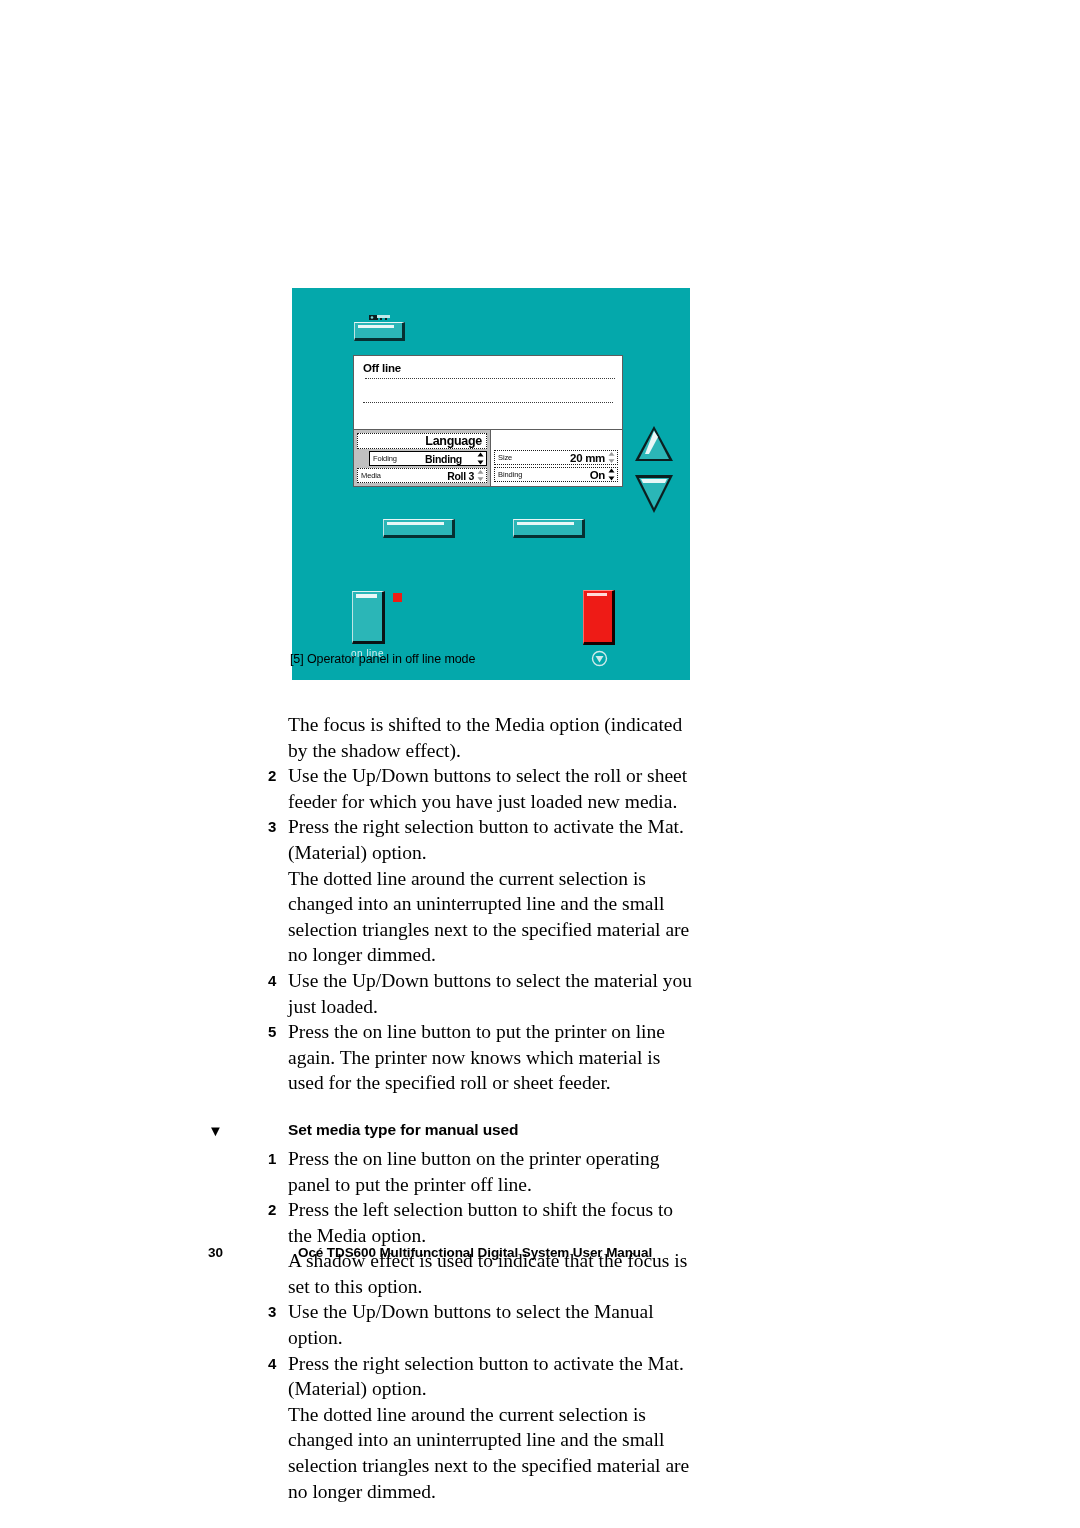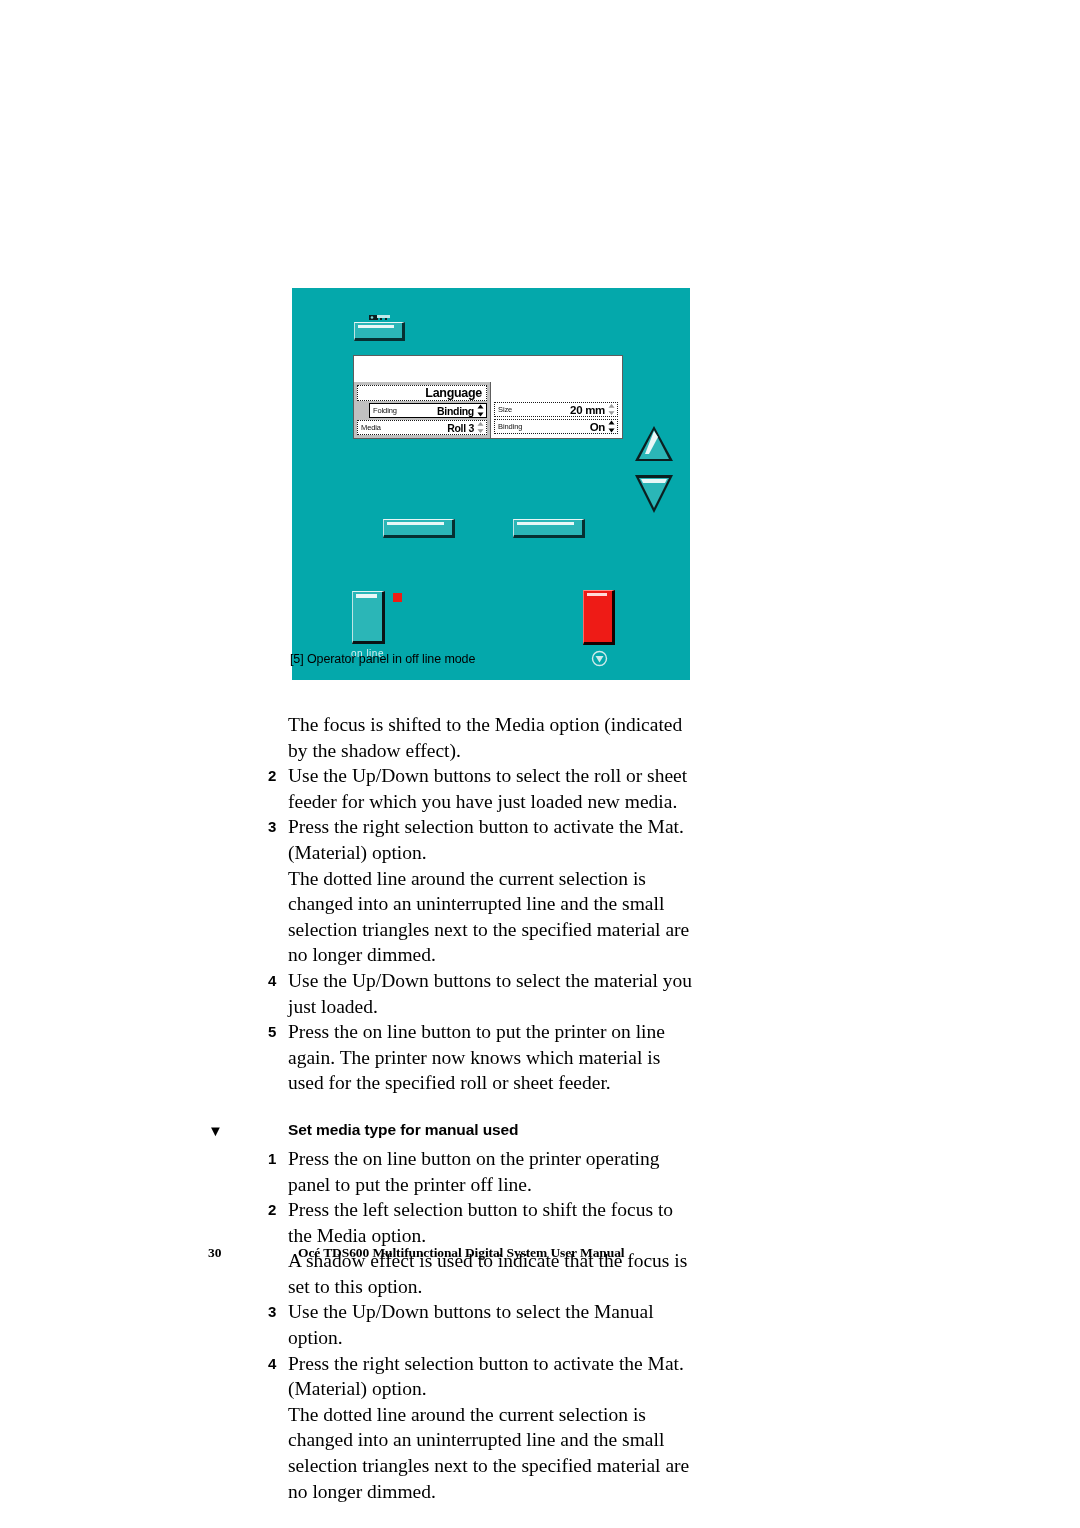--- a/index.html
+++ b/index.html
@@ -91,21 +91,20 @@
     height: 0;
     border-top: 1px dotted #3a3a3a;
   }
   #dotrule-1 { left: 11px; right: 7px; top: 22px; }
   #dotrule-2 { left: 9px;  right: 9px; top: 46px; }
 
   #settings {
     display: flex;
     background: #1d4ed8;
     box-sizing: border-box;
-    margin-top: 26px;
   }
   #settings-left {
     width: 136px;
     background: #c0c0c0;
     padding: 3px 3px 3px 3px;
     box-sizing: border-box;
   }
   #settings-right {
     flex: 1;
     background: #ffffff;
@@ -150,21 +149,21 @@
     width: 7px;
     height: 13px;
     flex: 0 0 7px;
   }
 
   
   #f-language { height: 16px; justify-content: flex-end; padding-right: 4px; }
   #f-language .f-value { font-size: 12.5px; }
 
   
-  #f-folding { margin-left: 12px; }
+  #f-folding { margin-left: 12px; gap: 12px; }
 
   
   #arrows {
     position: absolute;
     left: 634px;
     top: 423px;
     width: 42px;
     height: 100px;
   }
 
@@ -293,21 +292,21 @@
 
   .gap { height: 7px; }
 
   
   #footer {
     position: absolute;
     left: 0;
     top: 1245px;
     width: 1080px;
     height: 20px;
-    font-family: Liberation Serif, serif;
+    font-family: Liberation Sans, sans-serif;
     font-weight: bold;
     font-size: 13.5px;
     letter-spacing: -0.1px;
   }
   #page-number {
     position: absolute;
     left: 208px;
     top: 0;
   }
   #footer-title {
@@ -326,20 +325,25 @@
   <rect x="0" y="2" width="9" height="5" fill="#0b1f20"></rect>
   <circle cx="3" cy="4.5" r="1.3" fill="#7fd8d8"></circle>
   <rect x="8" y="2" width="13" height="3" fill="#bfe8e8"></rect>
   <rect x="11" y="5" width="2" height="2" fill="#0b1f20"></rect>
   <rect x="16" y="5" width="2" height="2" fill="#0b1f20"></rect>
 </svg>
 
 <div class="pbtn" id="btn-menu"></div>
 
 <div id="display">
+  <div id="status-window">
+    <div id="status-text">Off line</div>
+    <div class="dotrule" id="dotrule-1"></div>
+    <div class="dotrule" id="dotrule-2"></div>
+  </div>
 
   <div id="settings">
 
     <div id="settings-left">
 
       <div class="field dotted" id="f-language">
         <span class="f-value">Language</span>
       </div>
 
       <div class="field solid" id="f-folding">

